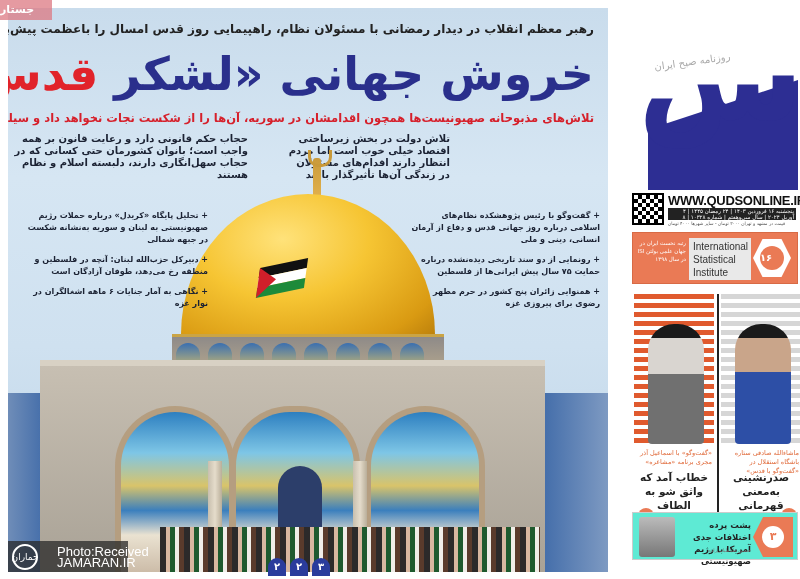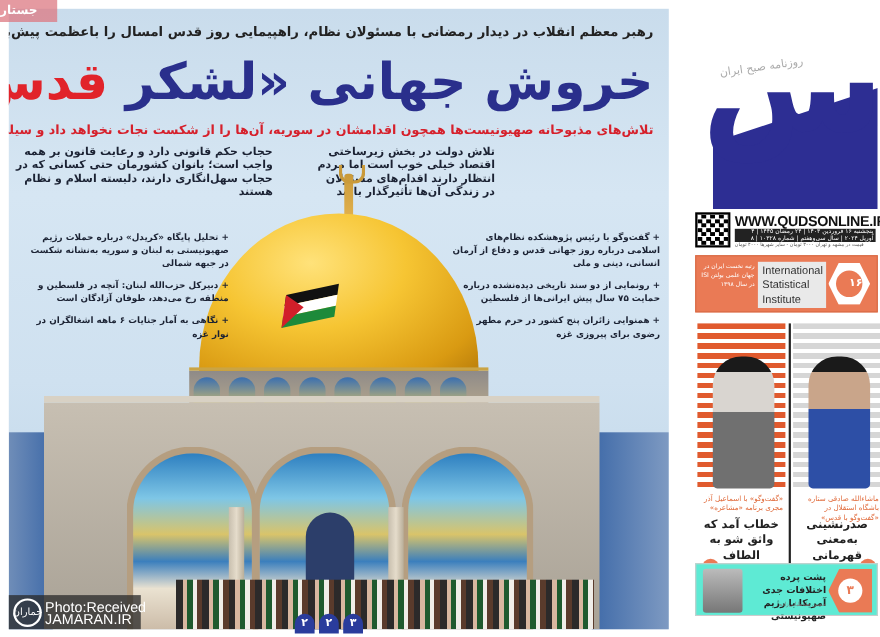--- a/index.html
+++ b/index.html
@@ -29,40 +29,40 @@
 .flag .b{background:#111}.flag .w{background:#fff}.flag .g{background:#1d8a3a}
 .flag::before{content:"";position:absolute;left:0;top:0;border-left:18px solid #d11f2a;border-top:15px solid transparent;border-bottom:15px solid transparent}
 .building{position:absolute;left:32px;top:352px;width:505px;height:212px;background:linear-gradient(#c7bfb2,#a9a296);border-top:6px solid #d8d1c4}
 .wing-l{position:absolute;left:0;top:385px;width:40px;height:180px;background:linear-gradient(90deg,#6f8db8,#3f6aa8)}
 .wing-r{position:absolute;right:0;top:385px;width:70px;height:180px;background:linear-gradient(90deg,#3f6aa8,#7e9ac2)}
 .arch{position:absolute;top:40px;width:120px;height:170px;border-radius:60px 60px 0 0;background:linear-gradient(#2d7fc0 0%,#7ec6e6 25%,#d9c46a 45%,#3b7fbd 60%,#eae2d1 75%,#c9b8a4 100%);border:6px solid #b59e80;border-bottom:none}
 .a1{left:75px}.a2{left:190px;width:130px}.a3{left:325px}
 .door{position:absolute;left:238px;top:100px;width:44px;height:110px;border-radius:22px 22px 0 0;background:#2c3e6a}
 .pillar{position:absolute;top:95px;width:14px;height:117px;background:linear-gradient(90deg,#c8bfae,#e5dccb,#b9ae99)}
 .crowd{position:absolute;left:120px;bottom:0;width:380px;height:45px;background:repeating-linear-gradient(90deg,#2c2a2a 0 6px,#d8b7a0 6px 10px,#1f5a2e 10px 15px,#f0ede8 15px 19px,#5a3b2c 19px 24px)}
-.photo-credit{position:absolute;left:8px;top:541px;width:120px;height:31px;background:rgba(40,40,40,.75);color:#fff;display:flex;align-items:center;gap:3px;padding-left:4px;z-index:4}
+.photo-credit{position:absolute;left:8px;top:541px;width:120px;height:31px;background:rgba(40,40,40,.75);color:#fff;display:flex;align-items:center;gap:19px;padding-left:4px;z-index:4}
 .photo-credit .logo{width:26px;height:26px;border-radius:50%;border:2px solid #fff;display:flex;align-items:center;justify-content:center;font-size:9px}
 .photo-credit .txt{font-size:13px;line-height:11px;font-family:"Liberation Sans",sans-serif}
 .pages{position:absolute;left:268px;top:558px;display:flex;gap:4px;z-index:4}
 .pages span{width:18px;height:18px;background:#2a3c9c;color:#fff;border-radius:9px 9px 0 0;text-align:center;font-size:10px;font-weight:bold;line-height:18px}
 
 .masthead{position:absolute;left:632px;top:4px;width:166px;height:186px}
 .mast-block{position:absolute;right:0;bottom:0;width:150px;height:110px;background:#2d2e93;clip-path:polygon(0 45%,100% 0,100% 100%,0 100%)}
 .mast-q{position:absolute;left:6px;top:0;font-size:120px;font-weight:bold;color:#2d2e93;line-height:150px;direction:rtl;letter-spacing:-6px;z-index:2}
 .mast-tag{position:absolute;left:22px;top:52px;font-size:10px;color:#aaa;direction:rtl;transform:rotate(-8deg);z-index:3}
 .url-row{position:absolute;left:632px;top:193px;width:166px;height:34px}
 .qr{position:absolute;left:0;top:0;width:32px;height:32px;background:repeating-conic-gradient(#000 0 25%,#fff 0 50%) 0 0/8px 8px;border:2px solid #000}
 .url{position:absolute;left:36px;top:0;font-family:"Liberation Sans",sans-serif;font-weight:bold;font-size:13px;color:#111;letter-spacing:-.3px}
 .dateline{position:absolute;left:36px;top:15px;width:128px;height:12px;background:#222;color:#fff;font-size:5.5px;line-height:6px;direction:rtl;padding:0 2px}
 .priceline{position:absolute;left:36px;top:28px;font-size:4.5px;color:#555;direction:rtl;white-space:nowrap}
 .isi-box{position:absolute;left:632px;top:232px;width:166px;height:52px;background:#ea7a55;border:1px solid #d86a45}
 .isi-note{position:absolute;left:3px;top:6px;width:50px;font-size:5.5px;color:#fff;direction:rtl;line-height:8px}
 .isi-card{position:absolute;left:56px;top:5px;width:62px;height:42px;background:#e9e9e9;font-family:"Liberation Sans",sans-serif;font-size:10px;color:#333;line-height:13px;padding:2px 4px}
 .isi-badge{position:absolute;right:6px;top:6px;width:38px;height:38px;clip-path:polygon(25% 0,75% 0,100% 50%,75% 100%,25% 100%,0 50%);background:#fff;display:flex;align-items:center;justify-content:center}
-.isi-badge span{width:24px;height:24px;border-radius:50%;background:#ea7a55;color:#fff;font-size:10px;text-align:right;line-height:24px;font-weight:bold}
+.isi-badge span{width:24px;height:24px;border-radius:50%;background:#ea7a55;color:#fff;font-size:10px;text-align:left;line-height:24px;font-weight:bold}
 .divider-v{position:absolute;left:717px;top:294px;width:2px;height:228px;background:#222}
 .card{position:absolute;top:294px;width:80px;height:230px}
 .card-l{left:634px}.card-r{left:721px}
 .photo{position:absolute;left:0;top:0;width:80px;height:150px}
 .stripes-o{background:repeating-linear-gradient(#e05a2e 0 5px,#fff 5px 9px)}
 .stripes-g{background:repeating-linear-gradient(#d6d6d6 0 5px,#fff 5px 9px)}
 .person{position:absolute;left:14px;top:30px;width:56px;height:120px;border-radius:26px 26px 4px 4px}
 .person-gray{background:linear-gradient(#1a1a1a 0 12%,#d9d5d0 12% 42%,#707070 42%)}
 .person-blue{background:linear-gradient(#1a1a1a 0 12%,#c9a58a 12% 40%,#2d4fa6 40%)}
 .kicker{position:absolute;top:155px;right:2px;width:76px;font-size:6.5px;color:#e06a3a;direction:rtl;line-height:9px;text-align:right}

